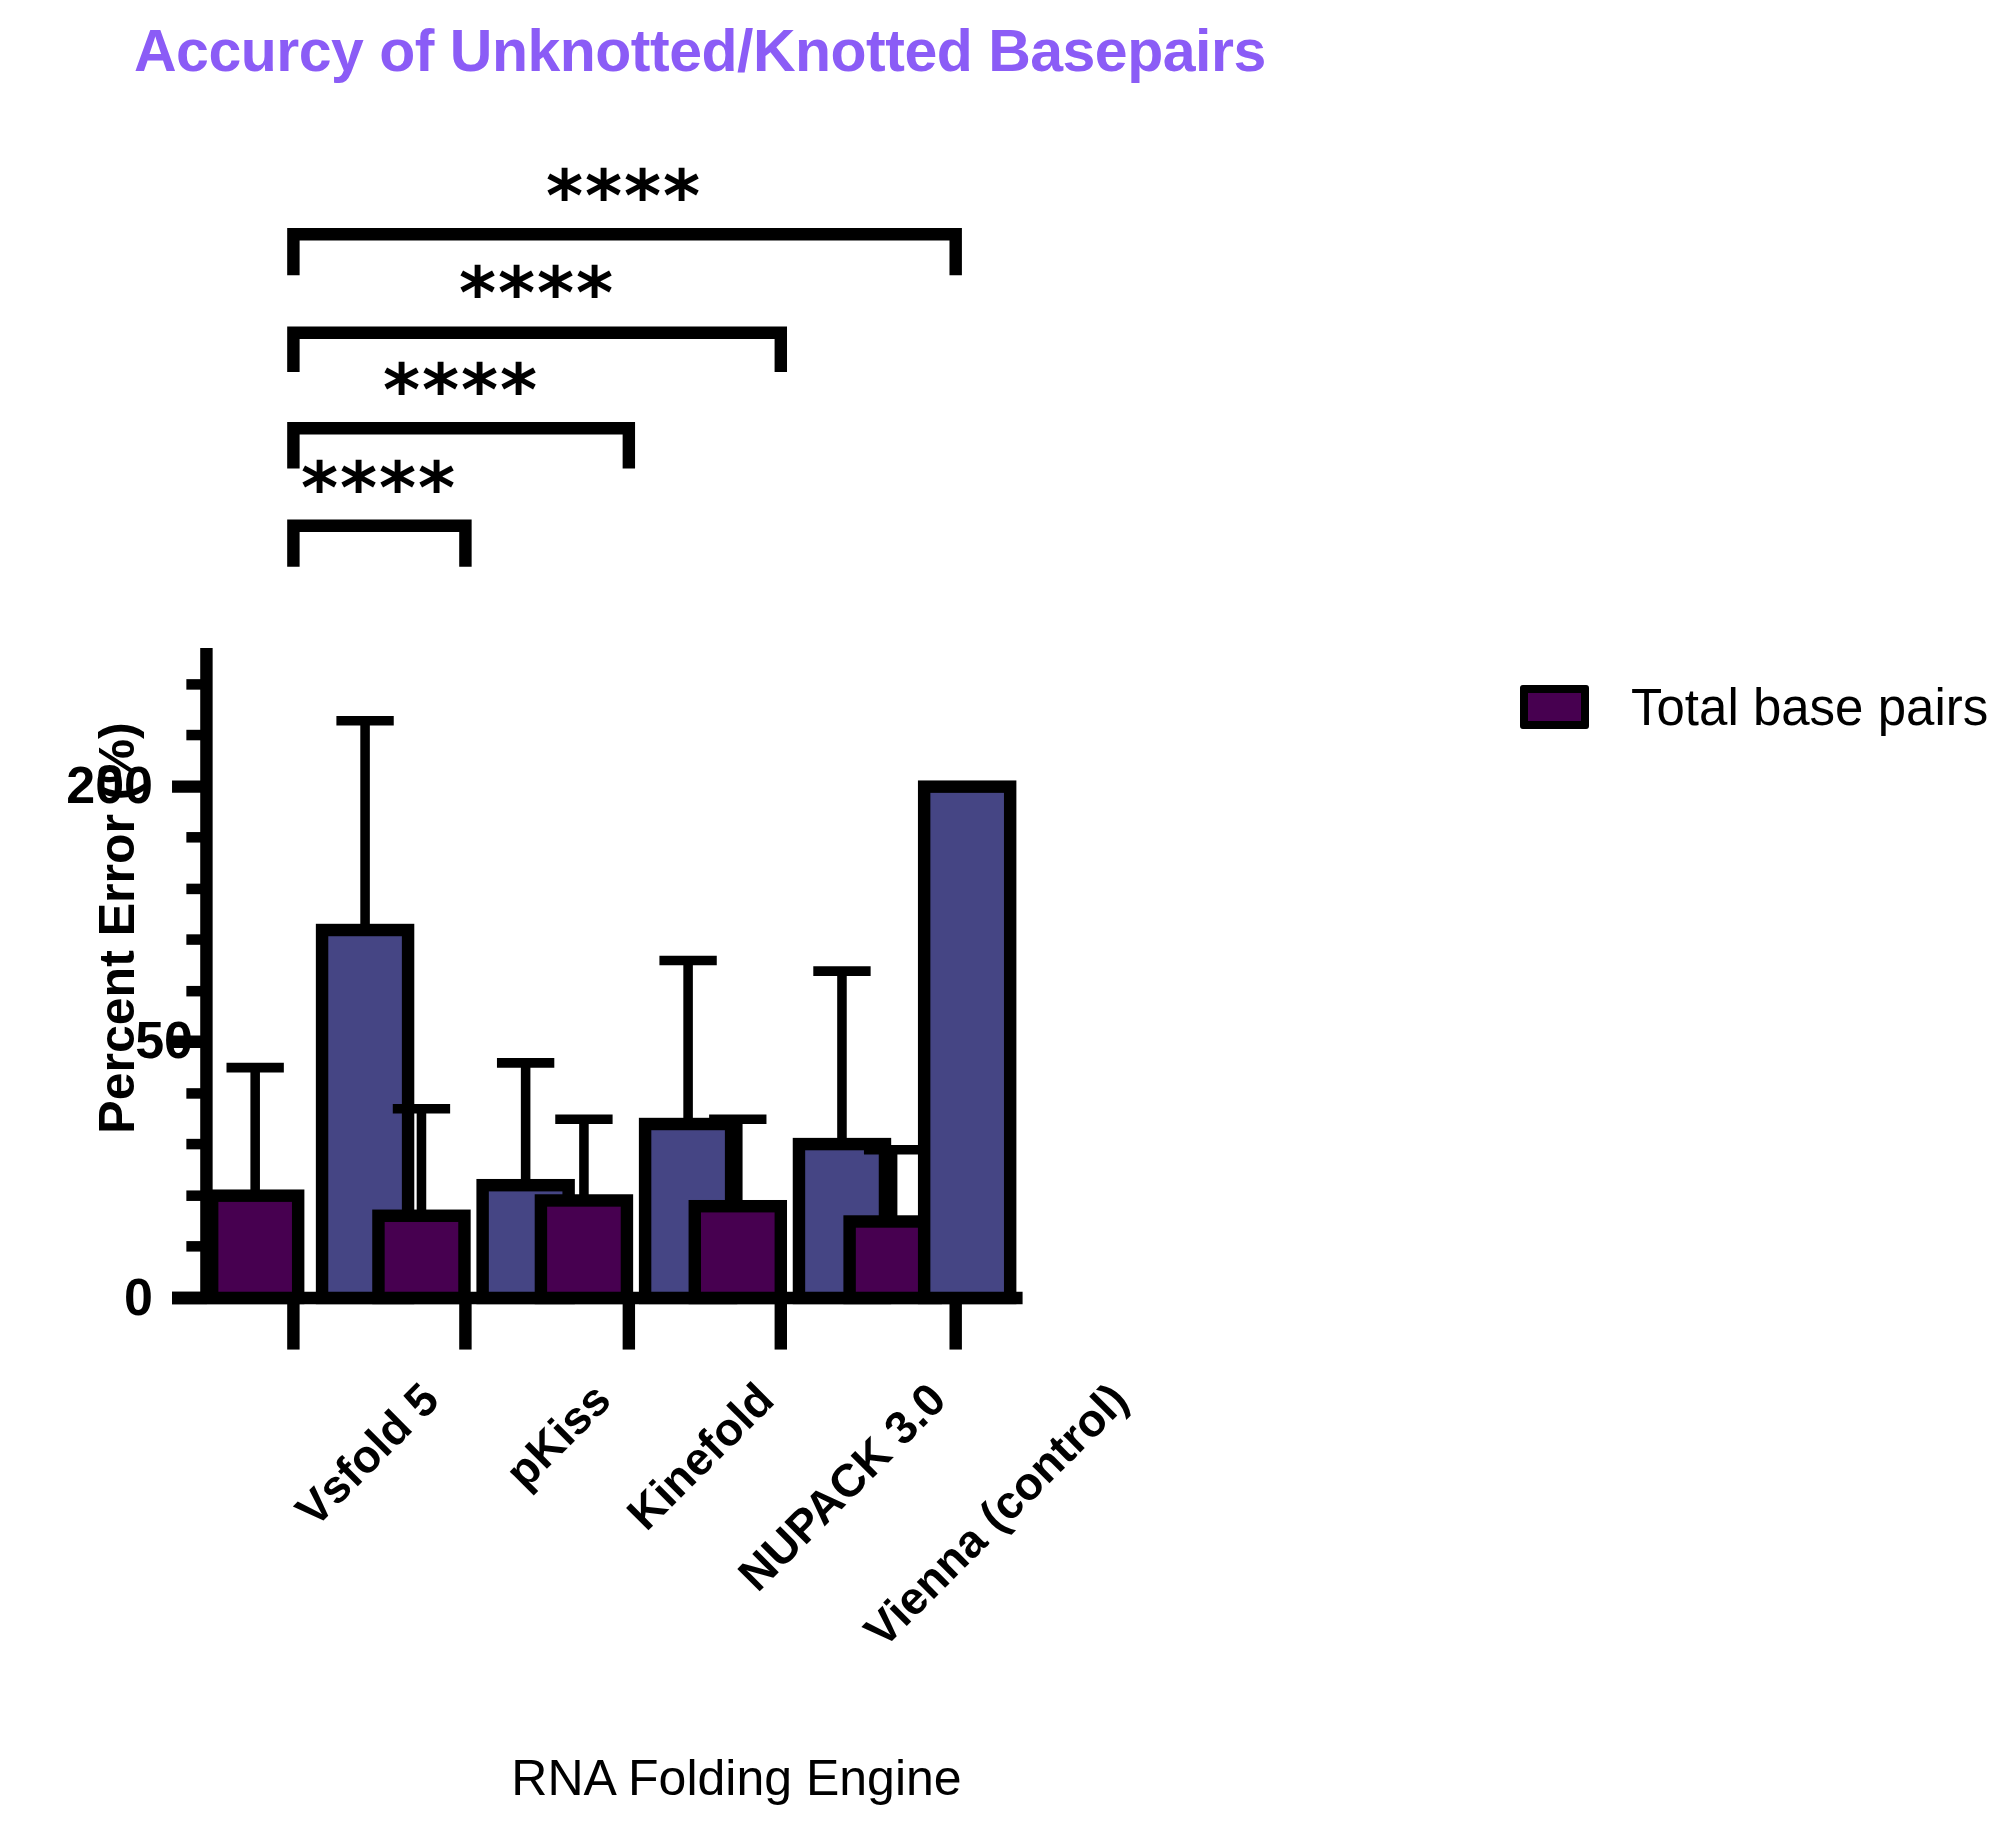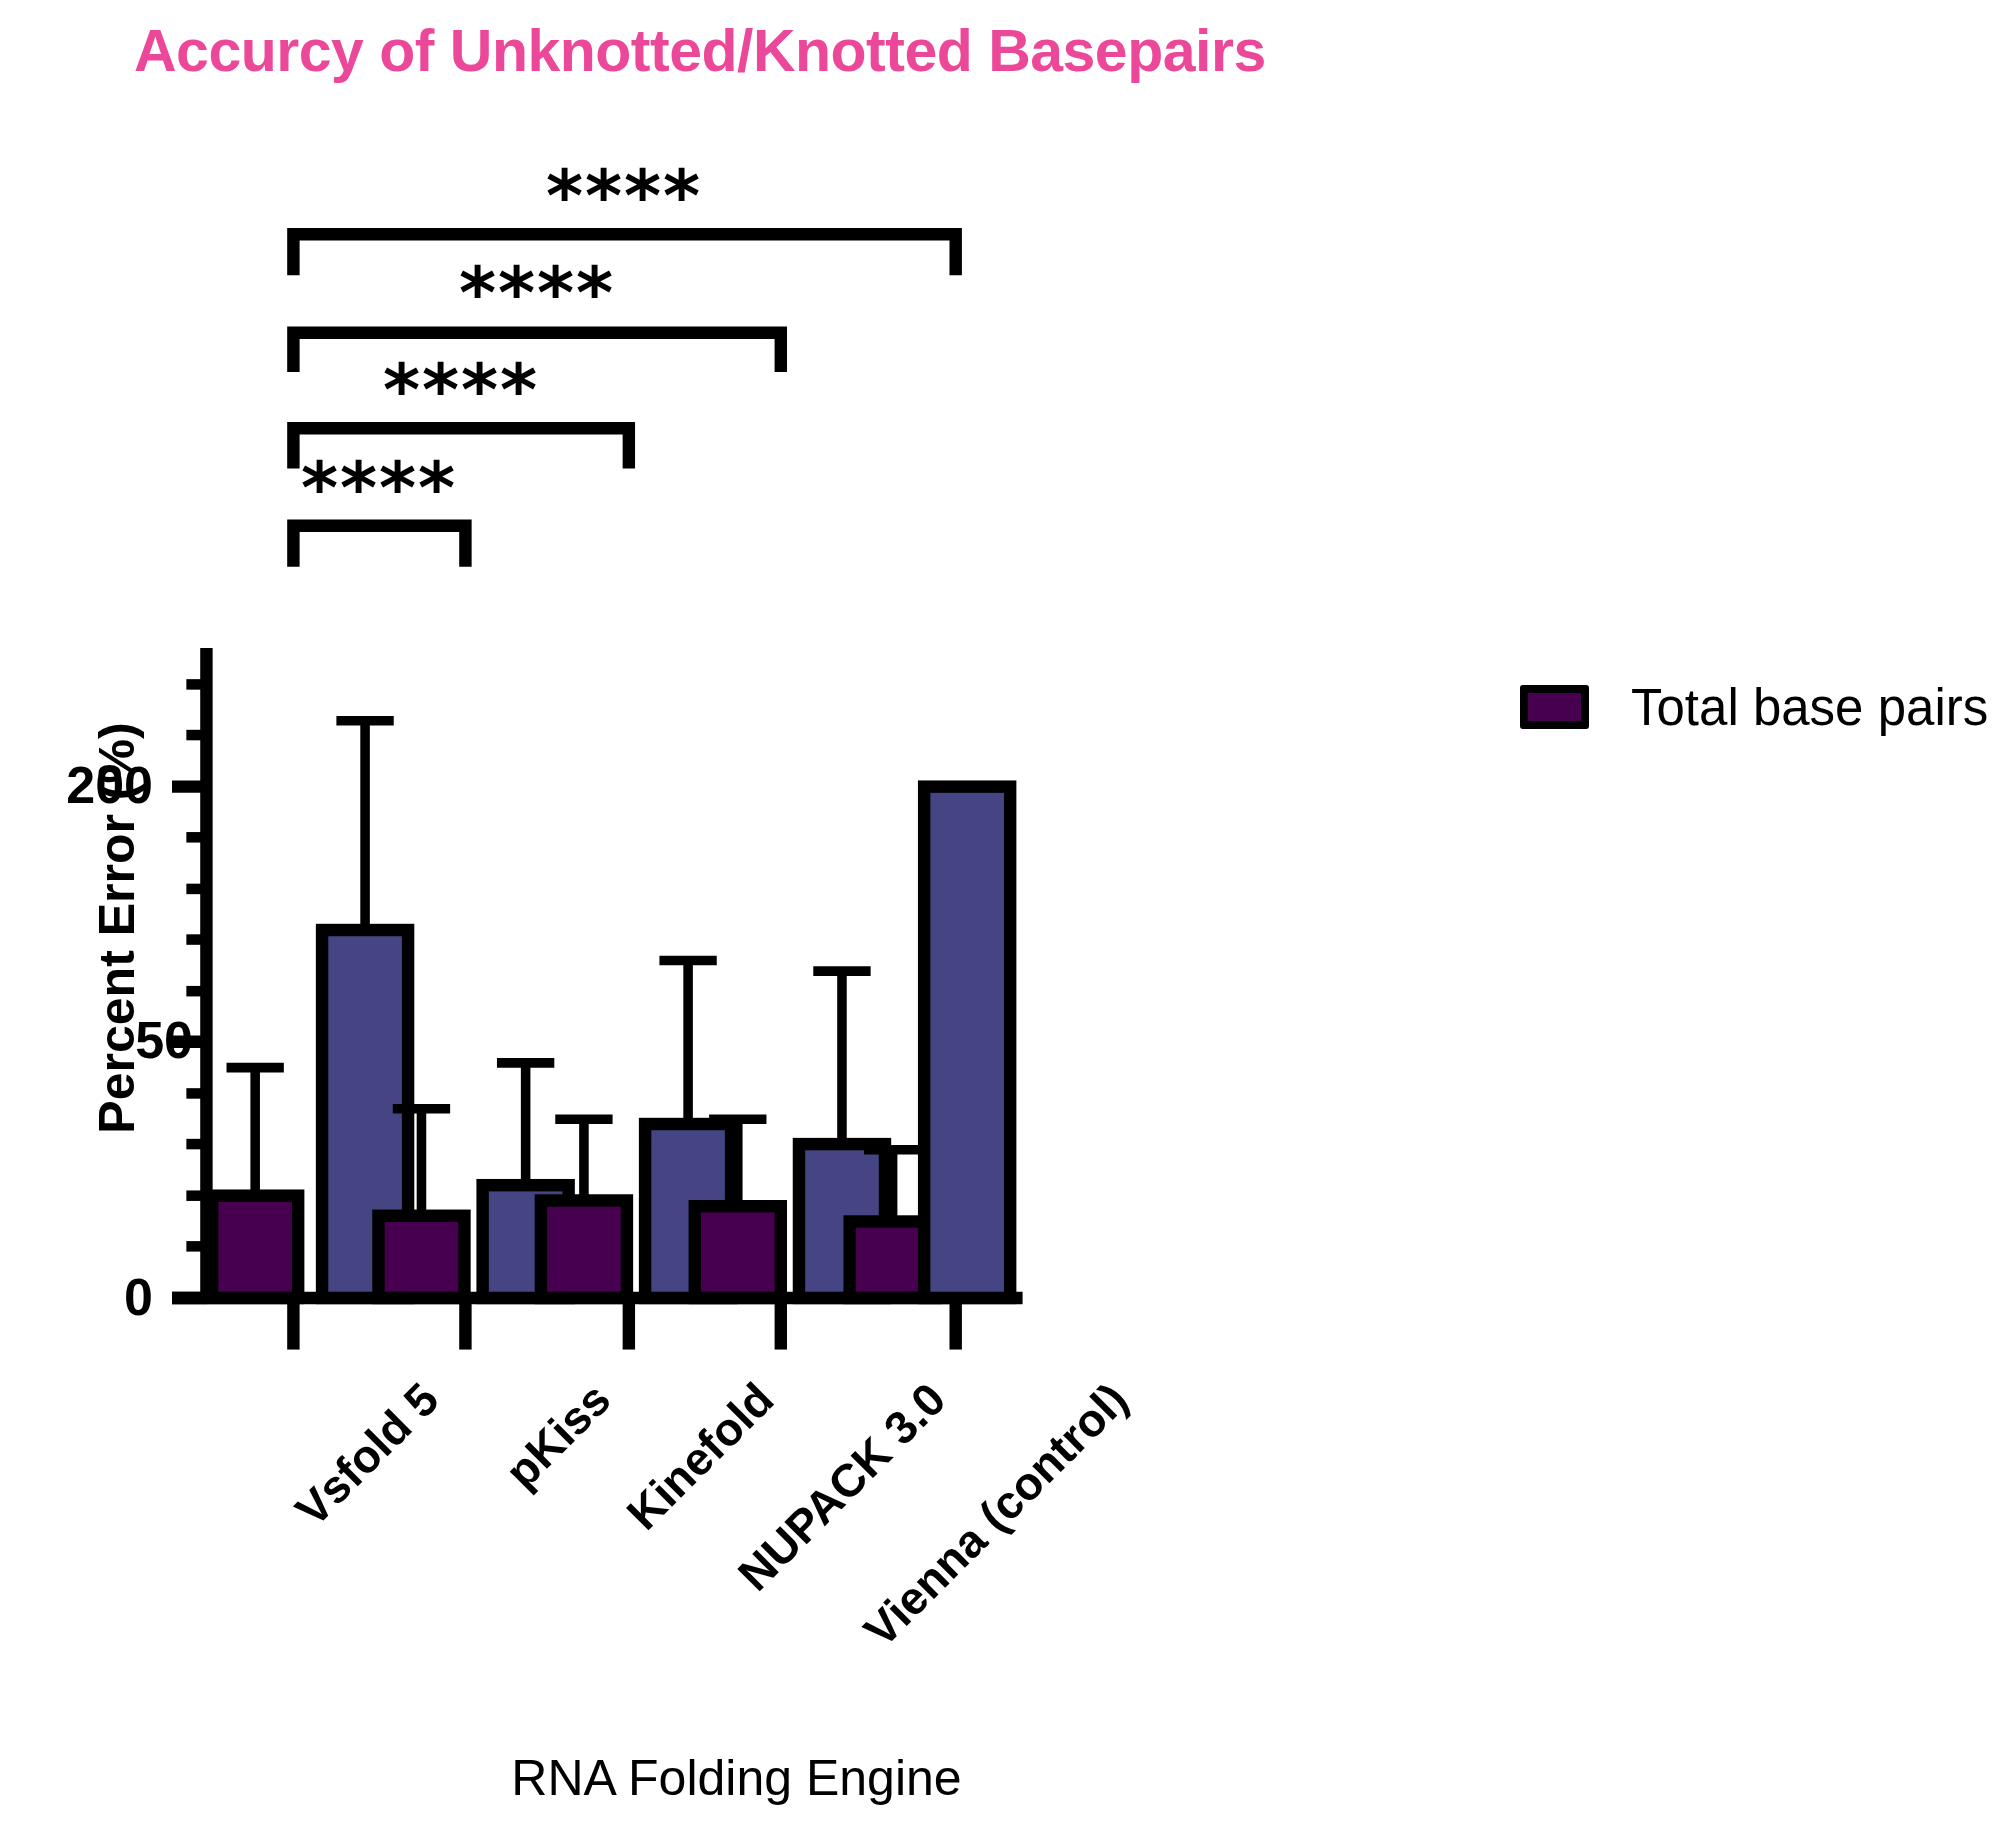--- a/index.html
+++ b/index.html
@@ -4,21 +4,21 @@
 <style>
   html,body{margin:0;padding:0;}
   body{
     width:2006px;height:1839px;background:#ffffff;
     font-family:"Liberation Sans", sans-serif;
     overflow:hidden;position:relative;
   }
   #root{position:absolute;inset:0;}
   .chart-title{
     position:absolute;left:134px;top:17px;
-    font-size:59px;font-weight:bold;color:#ec4899;
+    font-size:59px;font-weight:bold;color:#8b5cf6;
     letter-spacing:-0.5px;white-space:nowrap;
   }
   svg.sheet{position:absolute;left:0;top:0;}
 
   
   .legend{position:absolute;left:1480px;top:661px;}
   .legend-row{display:flex;align-items:center;height:92px;padding-left:40px;}
   .legend-swatch{
     width:69px;height:44px;border:8.6px solid #000;box-sizing:border-box;
     border-radius:2.9px;flex:0 0 auto;

